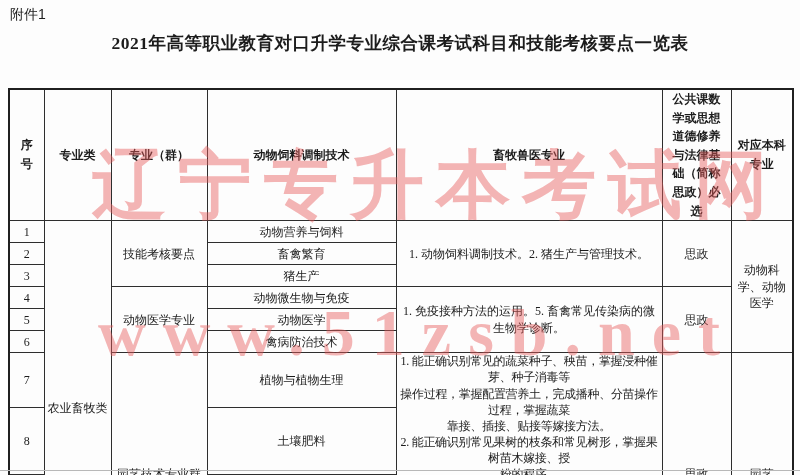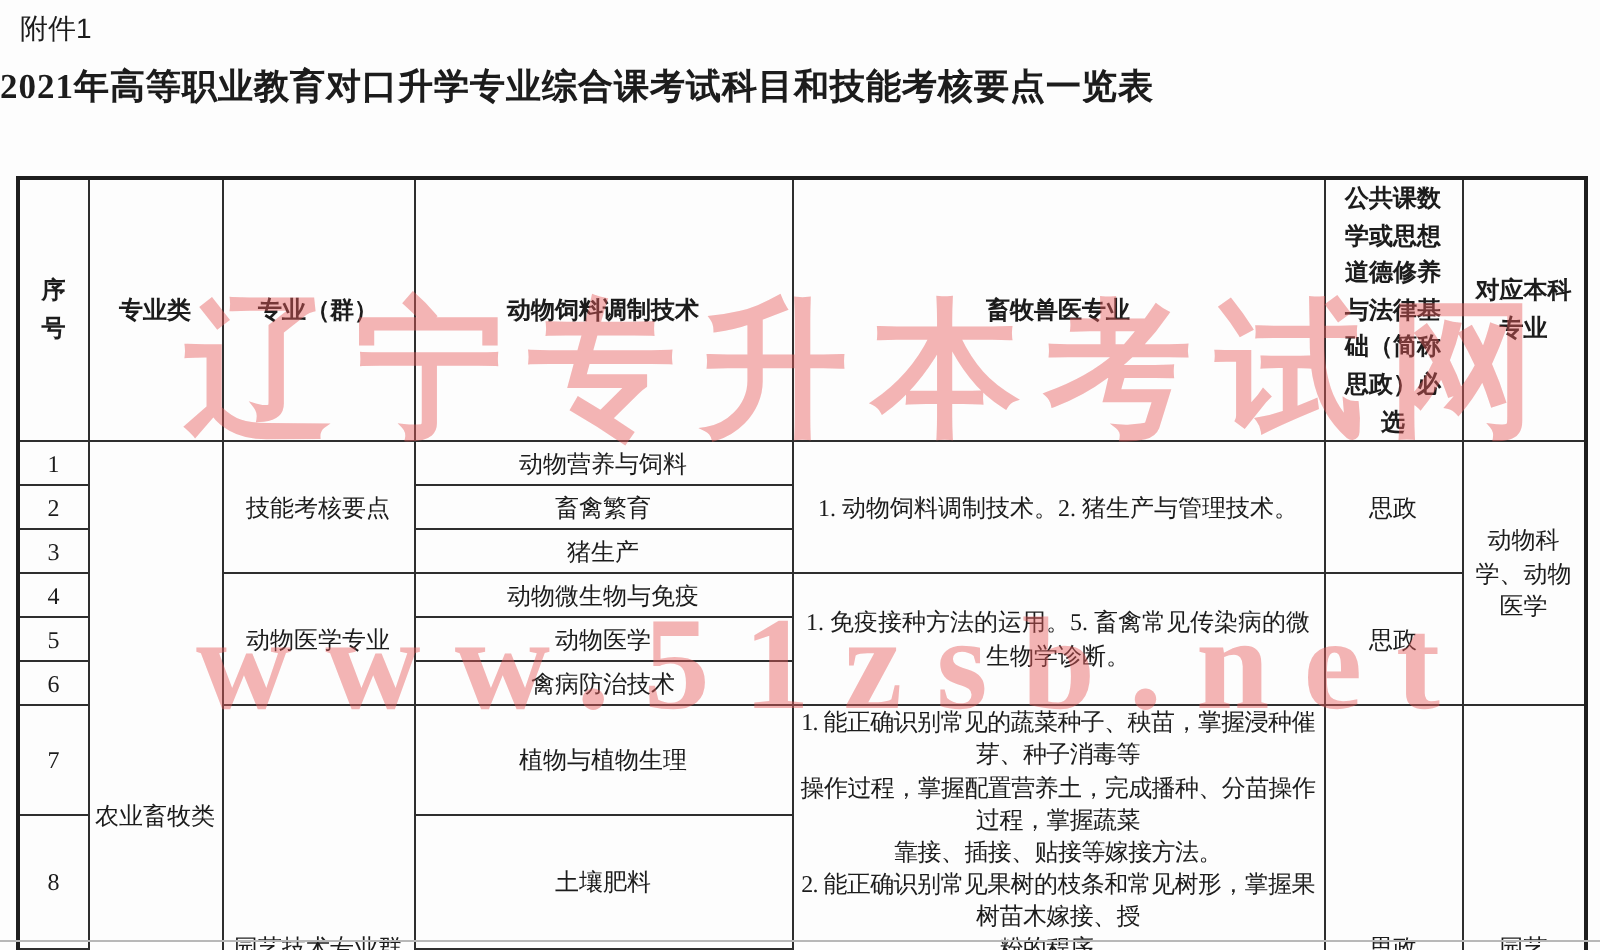--- a/index.html
+++ b/index.html
@@ -9,21 +9,21 @@
     font-family:"Liberation Serif","DejaVu Serif",serif;
     color:#1c1c1c;
   }
   .attachment{
     position:absolute;left:10px;top:6px;
     font-size:14px;font-weight:normal;
     font-family:"Liberation Sans","DejaVu Sans",sans-serif;
   }
   .title{
     position:absolute;left:0;top:31px;width:100%;
-    font-size:17.5px;font-weight:bold;letter-spacing:0.5px;
+    text-align:center;font-size:17.5px;font-weight:bold;letter-spacing:0.5px;
   }
   table.main{
     position:absolute;left:8px;top:88px;width:784px;
     border-collapse:collapse;table-layout:fixed;
     border:2px solid #1f1f1f;
   }
   table.main th,table.main td{
     border:1px solid #2e2e2e;
     text-align:center;vertical-align:middle;
     font-size:12px;line-height:1.35;

